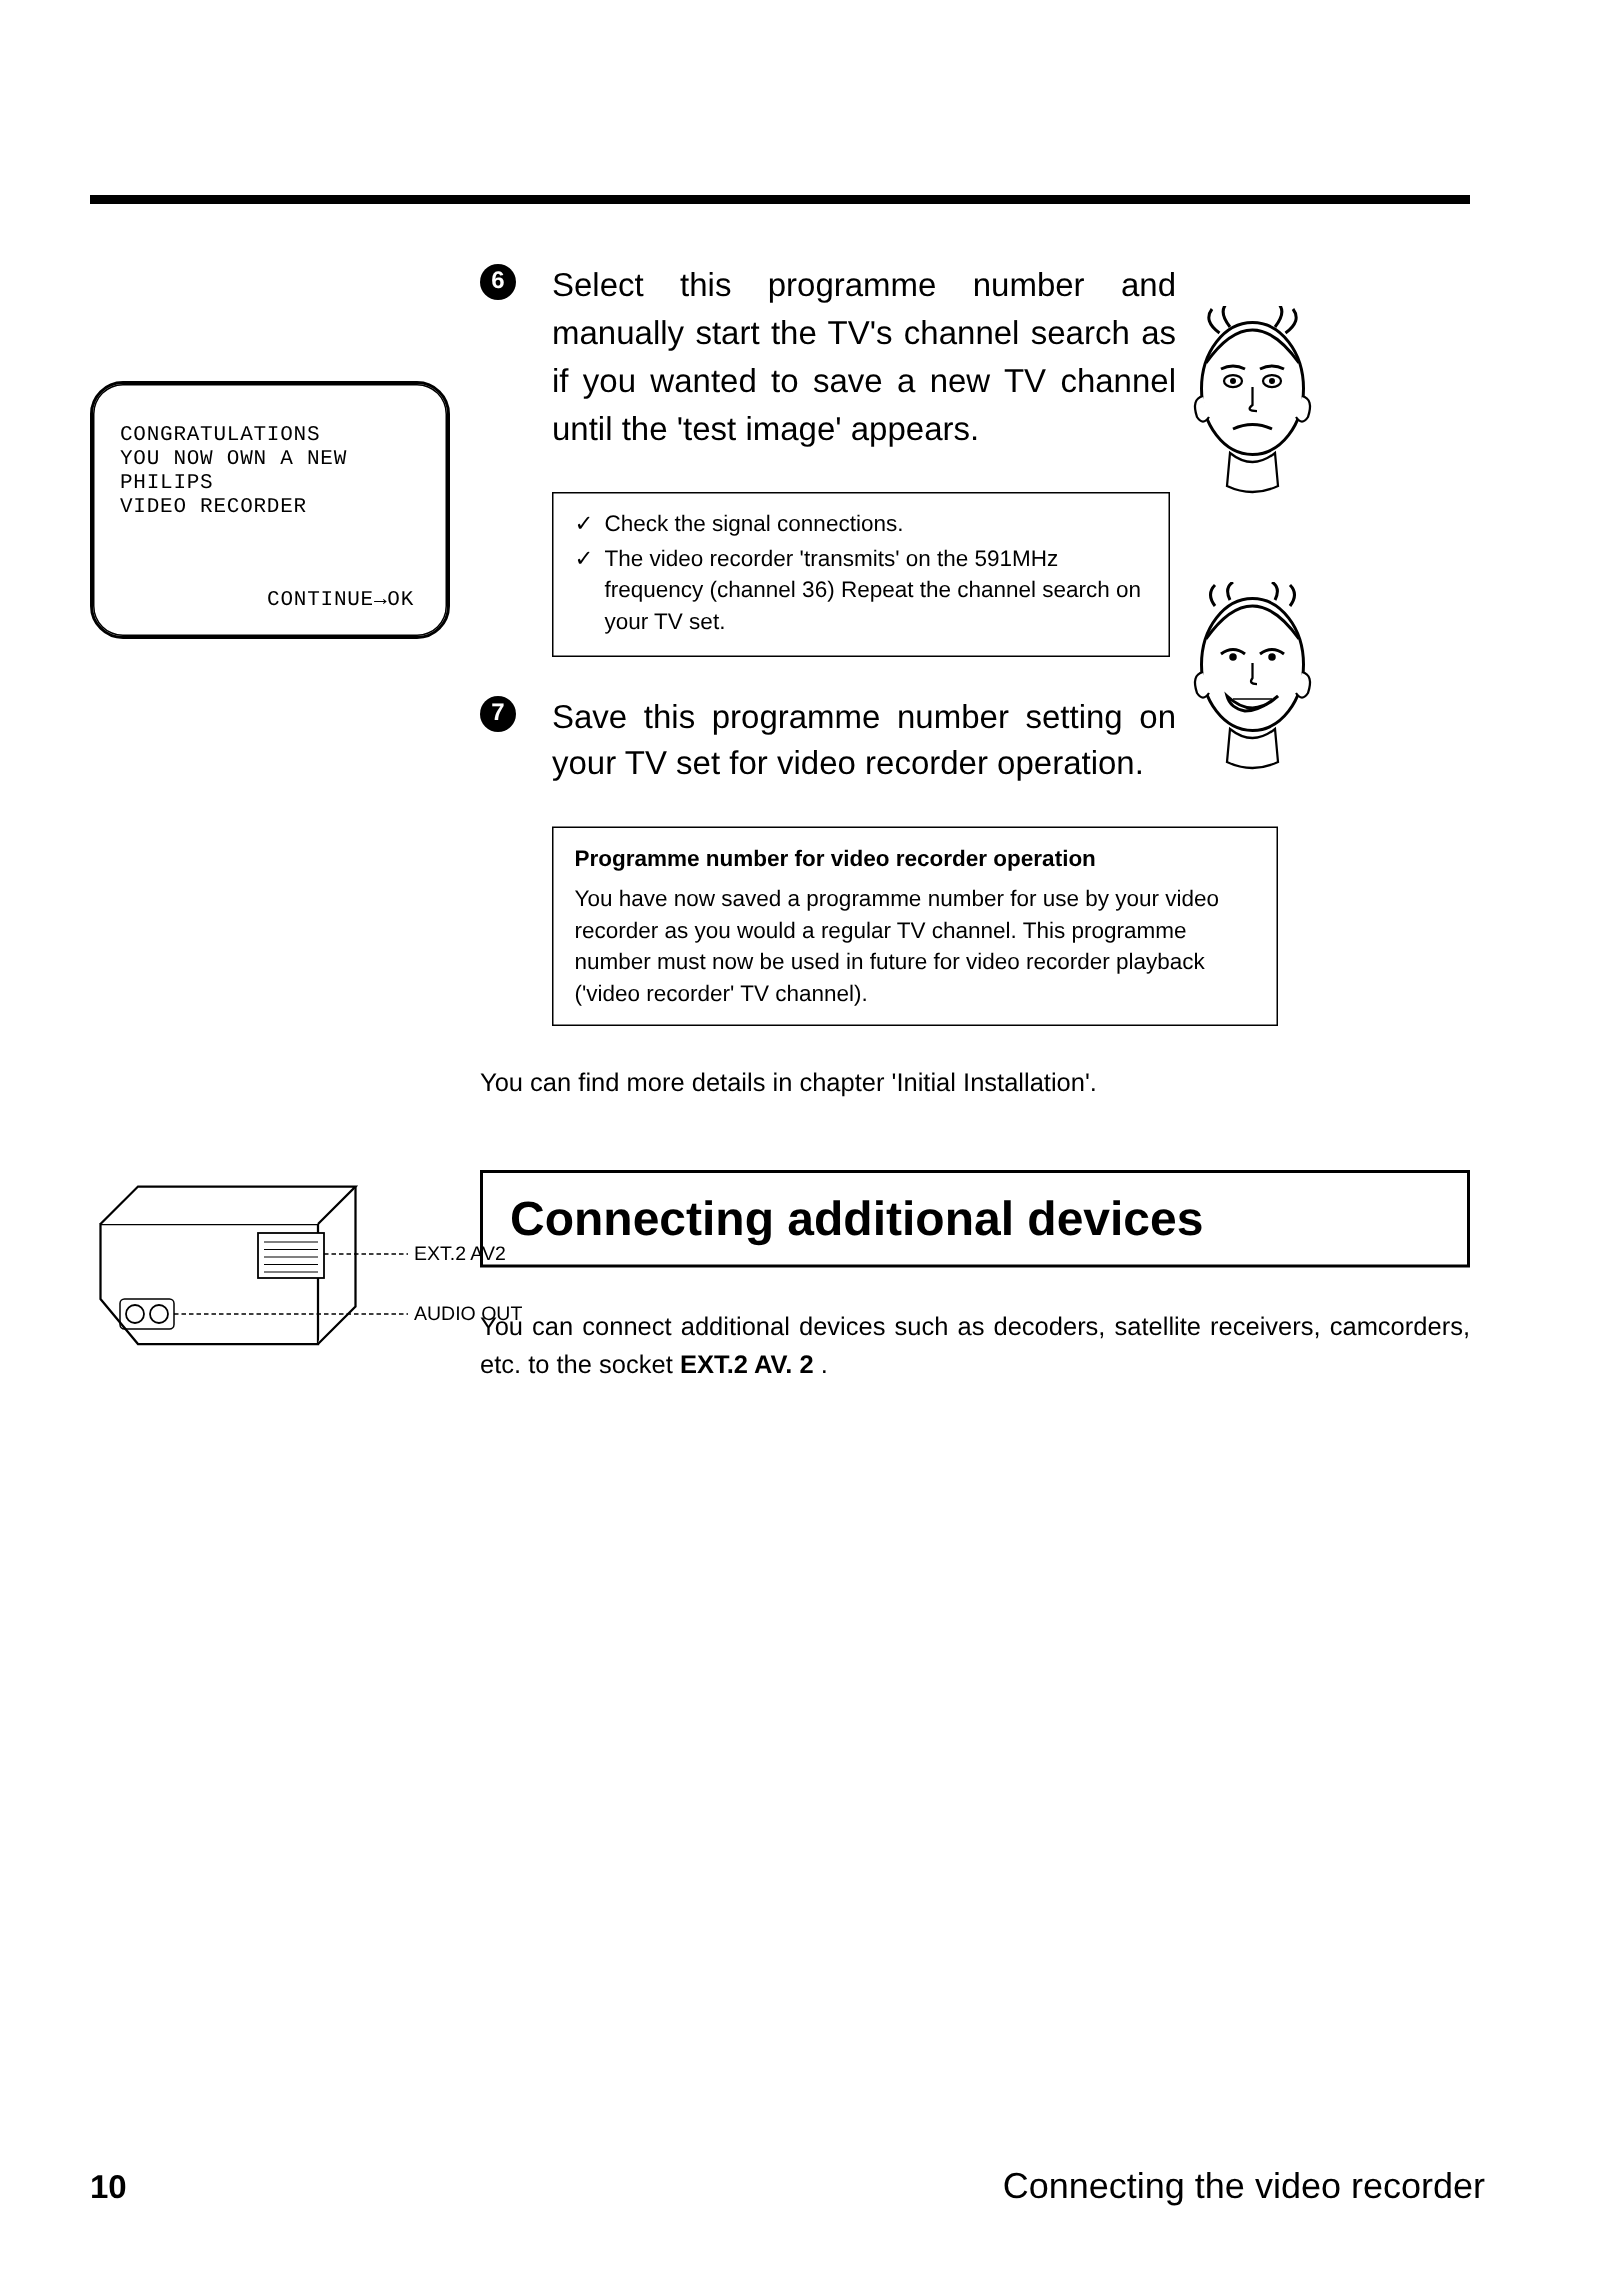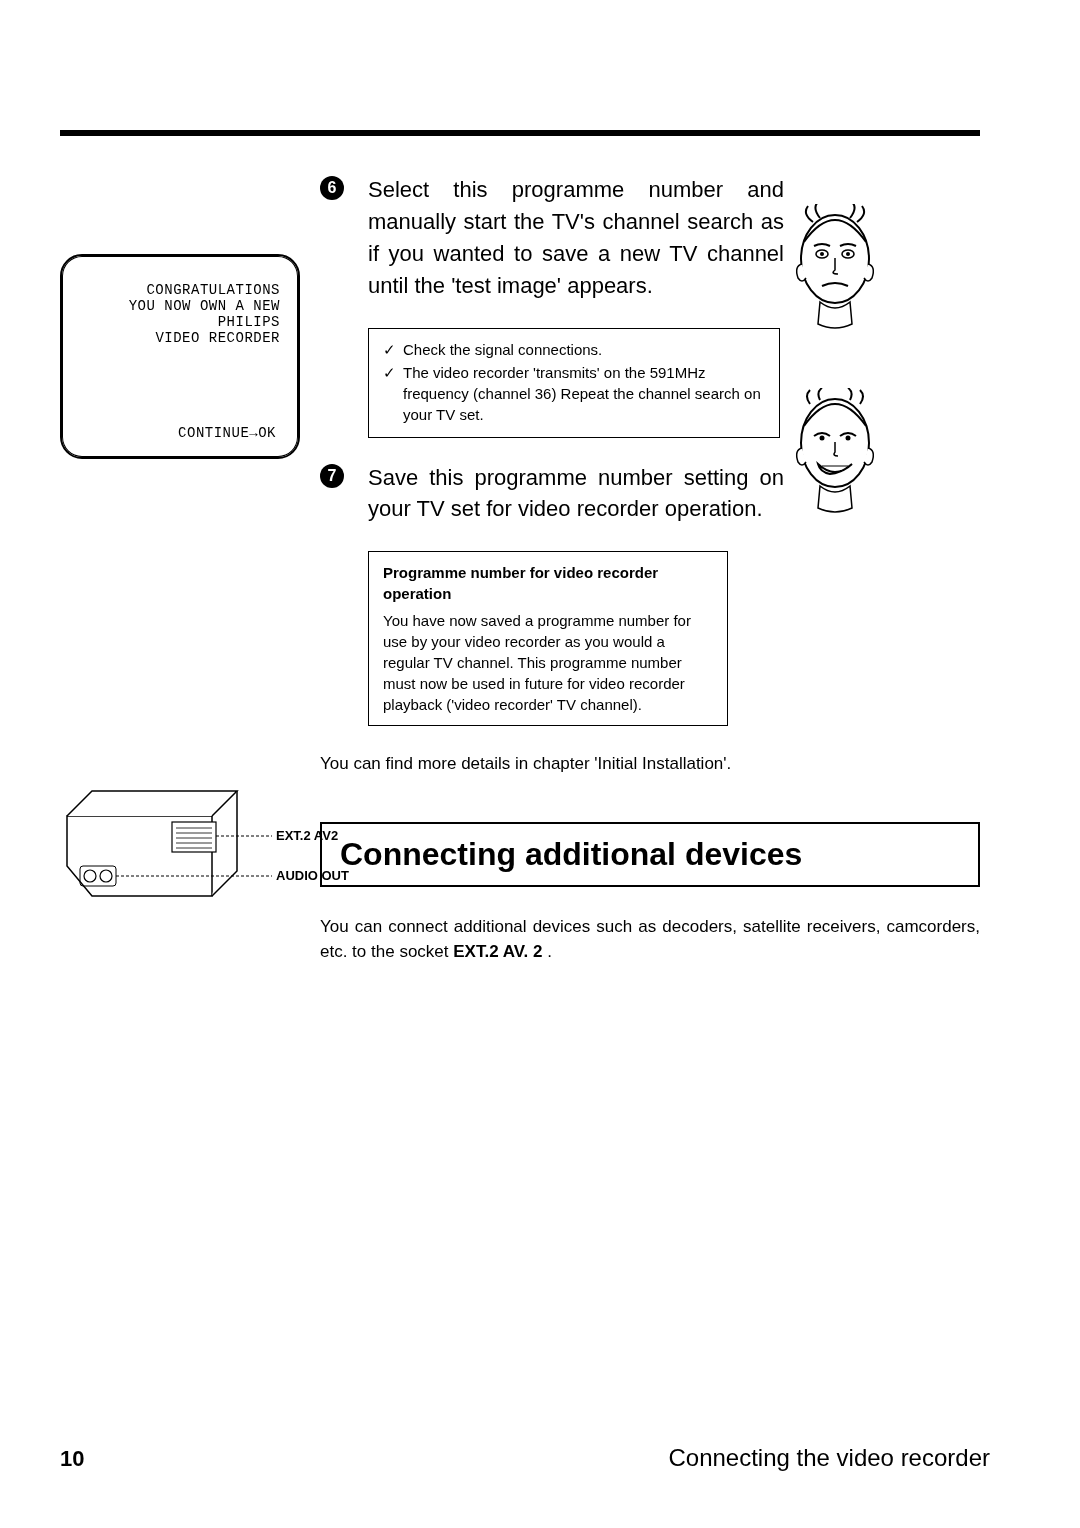--- a/index.html
+++ b/index.html
@@ -33,25 +33,24 @@
     width: 660px;
   }
   .tv-screen {
     border: 2px solid #000;
     border-radius: 22px;
     padding: 26px 18px 14px 18px;
     font-family: "Courier New", monospace;
     font-size: 14px;
     line-height: 1.15;
     letter-spacing: 0.5px;
-    height: 205px;
+    height: 172px;
     position: relative;
     background: #fff;
     box-shadow: inset 0 0 0 1px #000;
-    text-align: right;
   }
   .tv-screen .continue {
     position: absolute;
     bottom: 16px;
     right: 22px;
     font-family: "Courier New", monospace;
   }
   .step {
     display: flex;
     align-items: flex-start;
@@ -106,21 +105,21 @@
     content: "✓";
     position: absolute;
     left: 0;
     top: 0;
   }
   .info-box {
     border: 1px solid #000;
     padding: 10px 14px;
     margin-left: 48px;
     margin-bottom: 28px;
-    width: 360px;
+    width: 484px;
     font-size: 15px;
     line-height: 1.4;
   }
   .info-box .info-title {
     font-weight: bold;
     margin-bottom: 6px;
   }
   .face {
     position: absolute;
     right: 100px;
@@ -153,21 +152,21 @@
     position: absolute;
     left: 62px;
     top: 786px;
     width: 230px;
     height: 130px;
   }
   .connector-diagram svg { width: 100%; height: 100%; }
   .conn-label {
     position: absolute;
     font-size: 13px;
-    font-weight: bold;
+    font-weight: normal;
     white-space: nowrap;
   }
   .footer {
     position: absolute;
     bottom: 56px;
     left: 60px;
     right: 90px;
     display: flex;
     justify-content: space-between;
     align-items: baseline;

